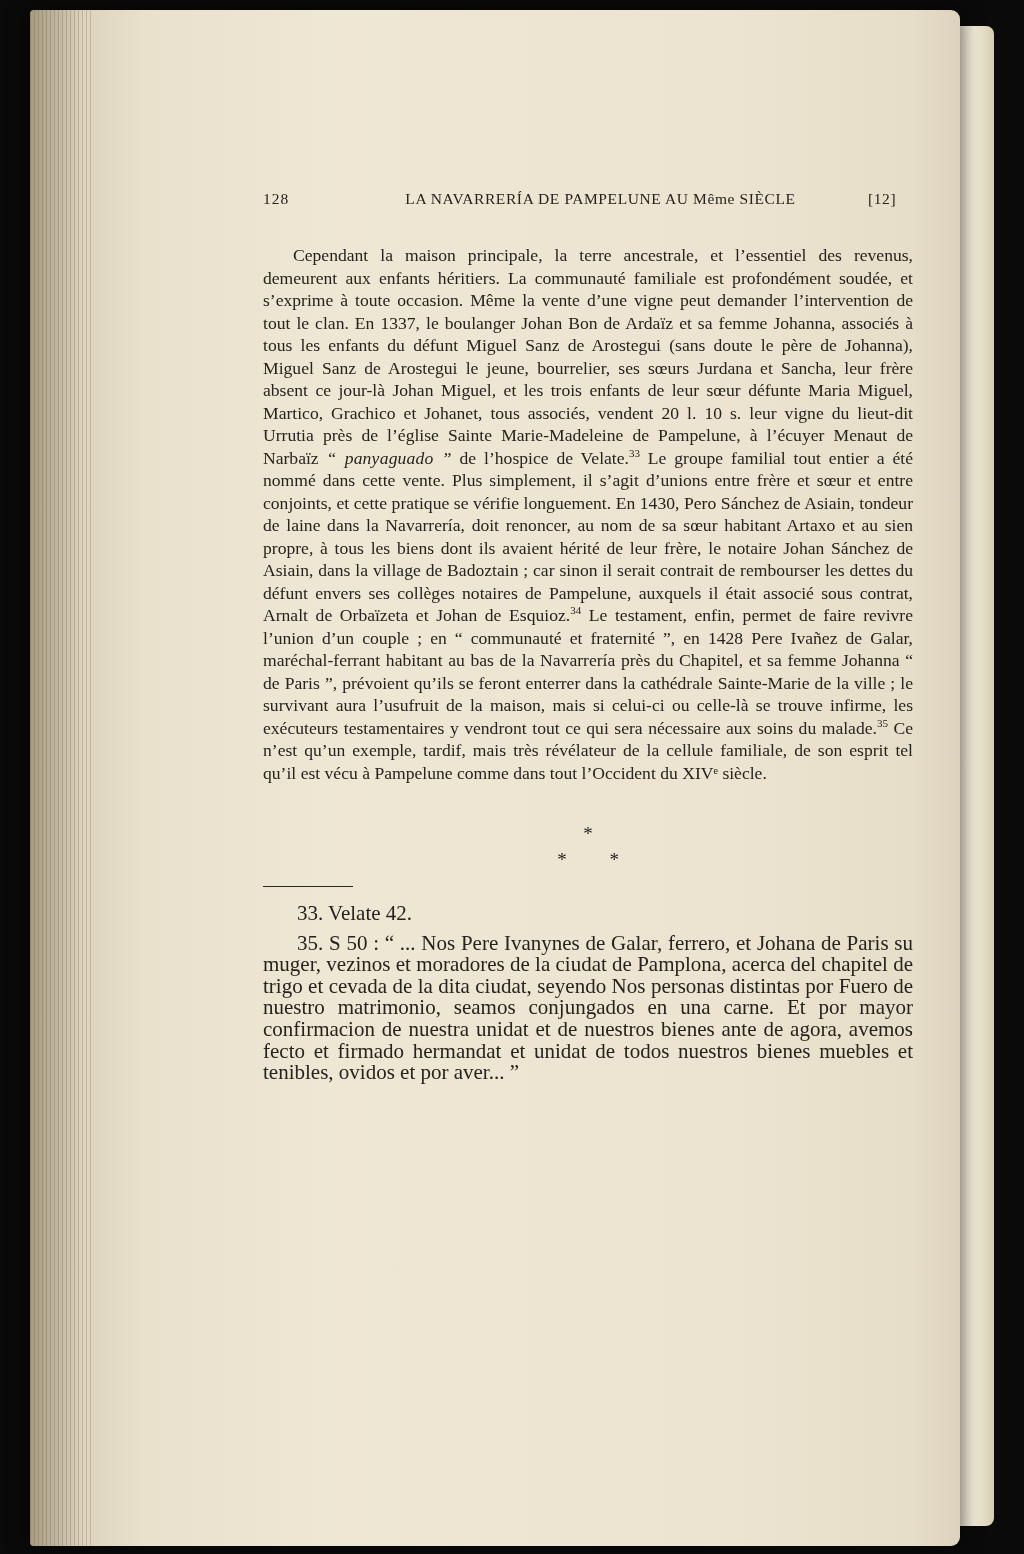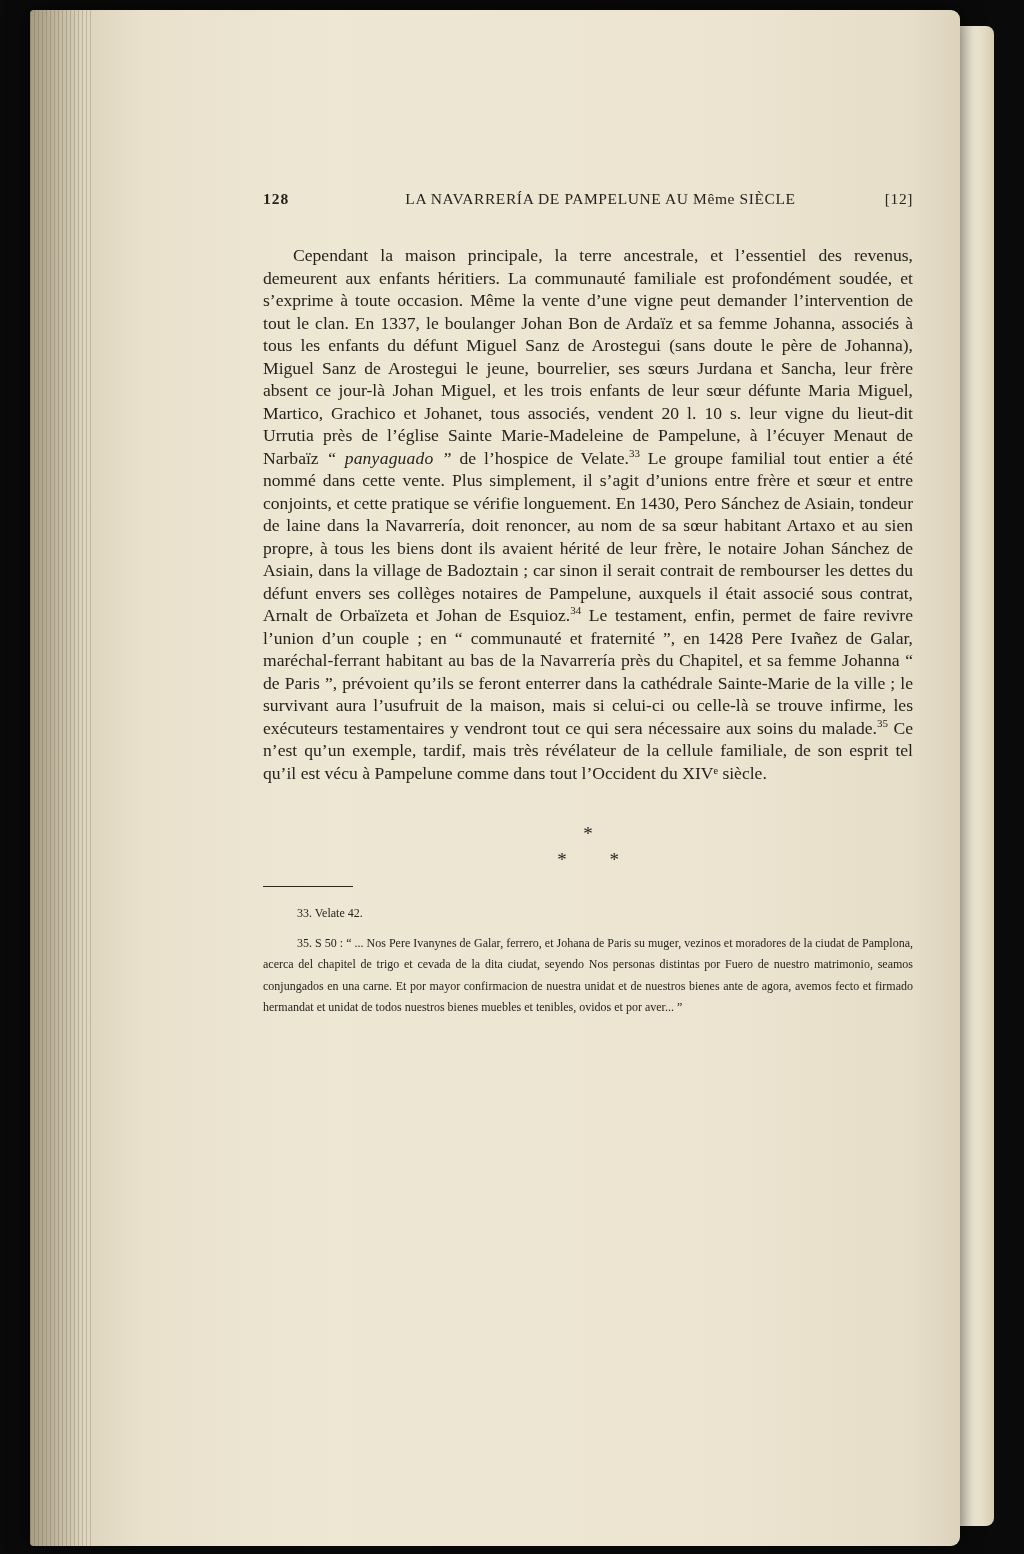--- a/index.html
+++ b/index.html
@@ -46,23 +46,23 @@
     color: #26231f;
   }
   .header {
     display: flex;
     align-items: baseline;
     font-size: 15.5px;
     letter-spacing: 0.6px;
     margin-bottom: 36px;
     white-space: nowrap;
   }
-  .header .num { width: 70px; text-align: left; letter-spacing: 1px; font-weight: bold; }
+  .header .num { width: 70px; text-align: left; letter-spacing: 1px; }
   .header .title { flex: 1; text-align: center; }
-  .header .ref { width: 45px; text-align: right; }
+  .header .ref { width: 45px; }
   .body-text p {
     margin: 0;
     font-size: 17.6px;
     line-height: 22.5px;
     text-align: justify;
   }
   .body-text p.indent { text-indent: 30px; }
   .body-text i { letter-spacing: 0.2px; }
   sup { font-size: 11px; line-height: 0; vertical-align: super; font-family: Liberation Serif, serif; }
   .separator {
@@ -75,21 +75,21 @@
   .sep-row2 { margin-top: 6px; }
   .sep-row2 span { display: inline-block; margin: 0 19px; }
   .footnote-rule {
     width: 90px;
     border-top: 1.5px solid #2b2722;
     margin-top: 16px;
     margin-bottom: 16px;
   }
   .footnotes p {
     margin: 0 0 8px 0;
-    font-size: 12px;
+    font-size: 21px;
     line-height: 21.6px;
     text-align: justify;
     text-indent: 34px;
   }
 </style>
 </head>
 <body>
 
 <div class="scene">
   <div class="page-under"></div>

